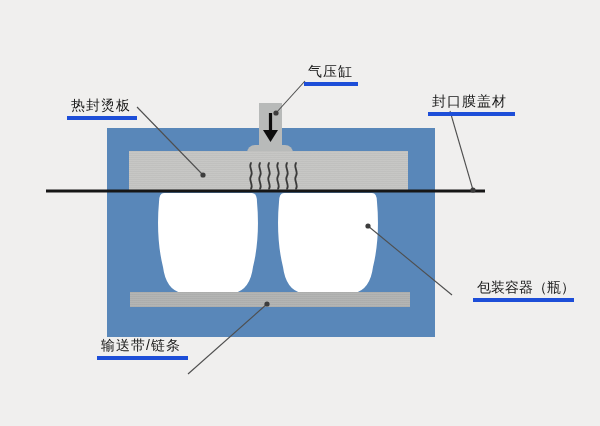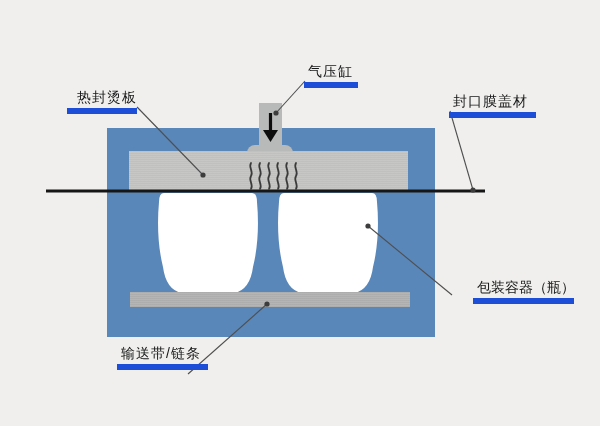--- a/index.html
+++ b/index.html
@@ -32,27 +32,27 @@
   }
   .cyl-flare{
     position:absolute;left:247px;top:145px;width:46px;height:8px;
     background:#b8bab9;border-radius:8px 8px 0 0;z-index:2;
   }
   .lines-svg{position:absolute;left:0;top:0;z-index:4;}
   
   .lbl{
     position:absolute;z-index:5;box-sizing:border-box;
     font-size:14px;line-height:15px;color:#161616;letter-spacing:1px;
-    padding:2px 0 3px 4px;border-bottom:6px solid #1d4ed8;white-space:nowrap;
+    padding:2px 0 3px 4px;border-bottom:4px solid #1d4ed8;white-space:nowrap;
   }
   .lbl-cylinder {left:304px;top:62px;width:54px;}
-  .lbl-heatplate{left:67px;top:88px;width:70px;text-align:right;}
-  .lbl-film     {left:449px;top:92px;width:87px;}
+  .lbl-heatplate{left:67px;top:96px;width:70px;}
+  .lbl-film     {left:428px;top:92px;width:87px;}
   .lbl-container{left:449px;top:278px;width:101px;letter-spacing:0;margin-left:24px;}
-  .lbl-conveyor {left:97px;top:344px;width:91px;margin-left:20px;}
+  .lbl-conveyor {left:97px;top:336px;width:91px;}
 </style>
 </head>
 <body>
 
 <div class="stage">
 
   <div class="frame"></div>
 
   <svg class="shapes-svg" width="600" height="426" viewBox="0 0 600 426">
     <path fill="#ffffff" d="M 164,193 L 252,193 Q 257,193 257,202

